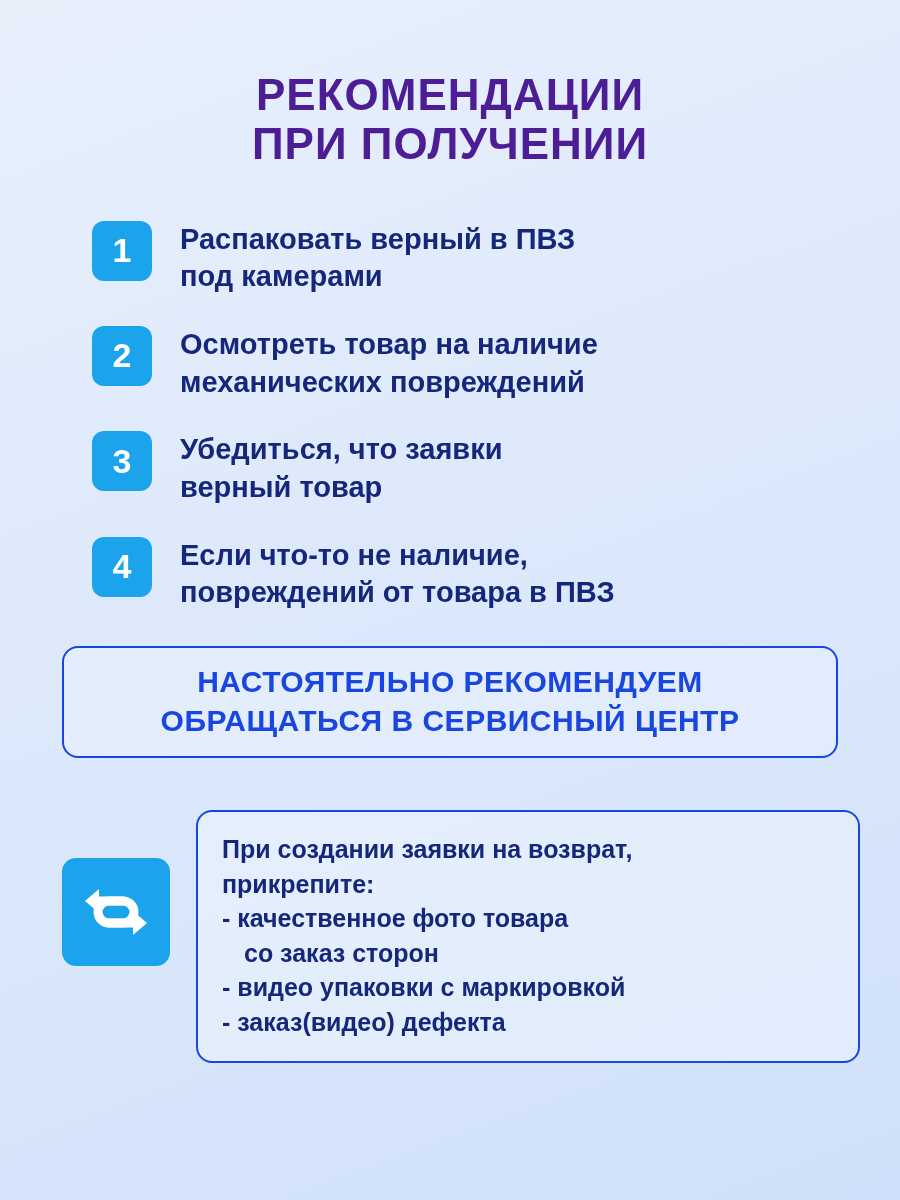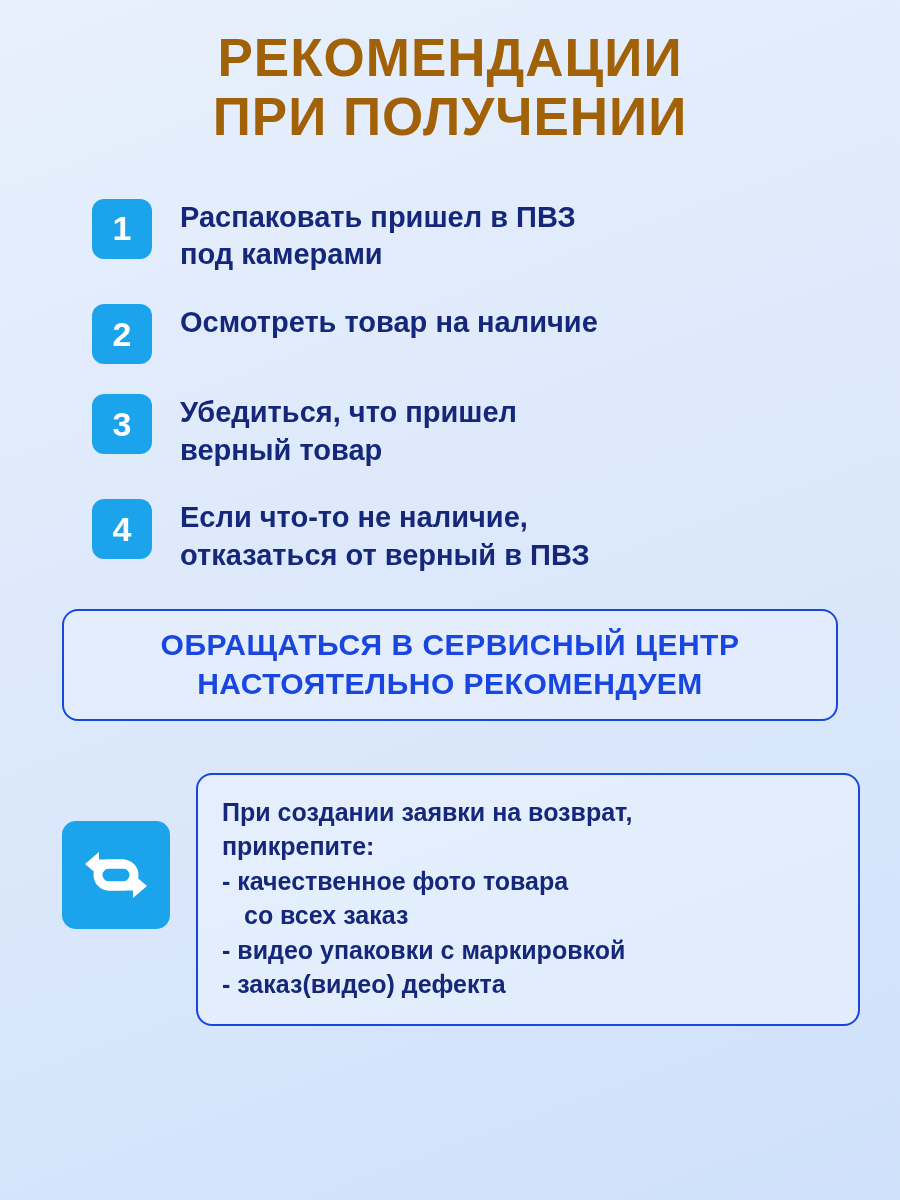--- a/index.html
+++ b/index.html
@@ -17,26 +17,26 @@
   .page {
     width: 900px;
     height: 1200px;
     position: relative;
     box-sizing: border-box;
   }
 
   
   .title {
     text-align: center;
-    color: #a16207;
-    font-weight: bold;
-    font-size: 53px;
+    color: #4c1d95;
+    font-weight: bold;
+    font-size: 44px;
     line-height: 1.12;
     letter-spacing: 1px;
-    padding-top: 28px;
+    padding-top: 70px;
     text-transform: uppercase;
   }
   .title .line {
     display: block;
     white-space: nowrap;
   }
 
   
   .steps {
     margin-top: 48px;
@@ -144,69 +144,70 @@
   <div class="title">
     <span class="line">РЕКОМЕНДАЦИИ</span>
     <span class="line">ПРИ ПОЛУЧЕНИИ</span>
   </div>
 
   <div class="steps">
 
     <div class="step">
       <div class="step-num">1</div>
       <div class="step-text">
-        <span class="l">Распаковать пришел в ПВЗ</span>
+        <span class="l">Распаковать верный в ПВЗ</span>
         <span class="l">под камерами</span>
       </div>
     </div>
 
     <div class="step">
       <div class="step-num">2</div>
       <div class="step-text">
         <span class="l">Осмотреть товар на наличие</span>
+        <span class="l">механических повреждений</span>
       </div>
     </div>
 
     <div class="step">
       <div class="step-num">3</div>
       <div class="step-text">
-        <span class="l">Убедиться, что пришел</span>
+        <span class="l">Убедиться, что заявки</span>
         <span class="l">верный товар</span>
       </div>
     </div>
 
     <div class="step">
       <div class="step-num">4</div>
       <div class="step-text">
         <span class="l">Если что-то не наличие,</span>
-        <span class="l">отказаться от верный в ПВЗ</span>
+        <span class="l">повреждений от товара в ПВЗ</span>
       </div>
     </div>
 
   </div>
 
   <div class="banner">
+    <span class="l">НАСТОЯТЕЛЬНО РЕКОМЕНДУЕМ</span>
     <span class="l">ОБРАЩАТЬСЯ В СЕРВИСНЫЙ ЦЕНТР</span>
-    <span class="l">НАСТОЯТЕЛЬНО РЕКОМЕНДУЕМ</span>
   </div>
 
   <div class="bottom">
     <div class="return-icon">
       <svg width="78" height="78" viewBox="0 0 78 78" aria-hidden="true">
         <g fill="none" stroke="#ffffff" stroke-width="9" stroke-linecap="butt">
           <path d="M20 28 H46 a11 11 0 0 1 0 22 H30"></path>
           <path d="M58 50 H32 a11 11 0 0 1 0 -22 H48"></path>
         </g>
         <polygon points="22,16 22,40 8,28" fill="#ffffff"></polygon>
         <polygon points="56,62 56,38 70,50" fill="#ffffff"></polygon>
       </svg>
     </div>
     <div class="note">
       <span class="l">При создании заявки на возврат,</span>
       <span class="l">прикрепите:</span>
       <span class="l">- качественное фото товара</span>
-      <span class="l indent">со всех заказ</span>
+      <span class="l indent">со заказ сторон</span>
       <span class="l">- видео упаковки с маркировкой</span>
       <span class="l">- заказ(видео) дефекта</span>
     </div>
   </div>
 
 </div>
 
 </body></html>

